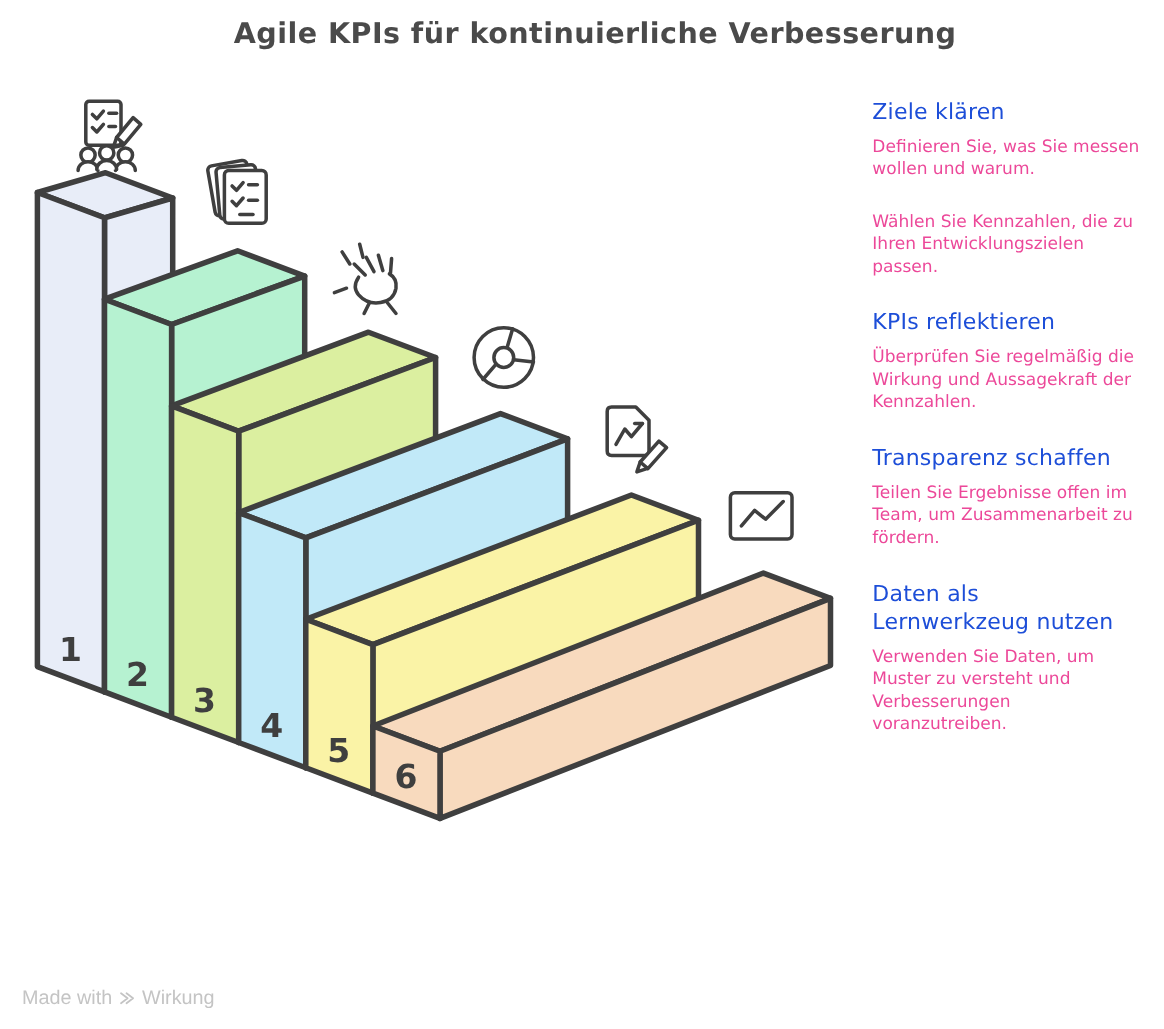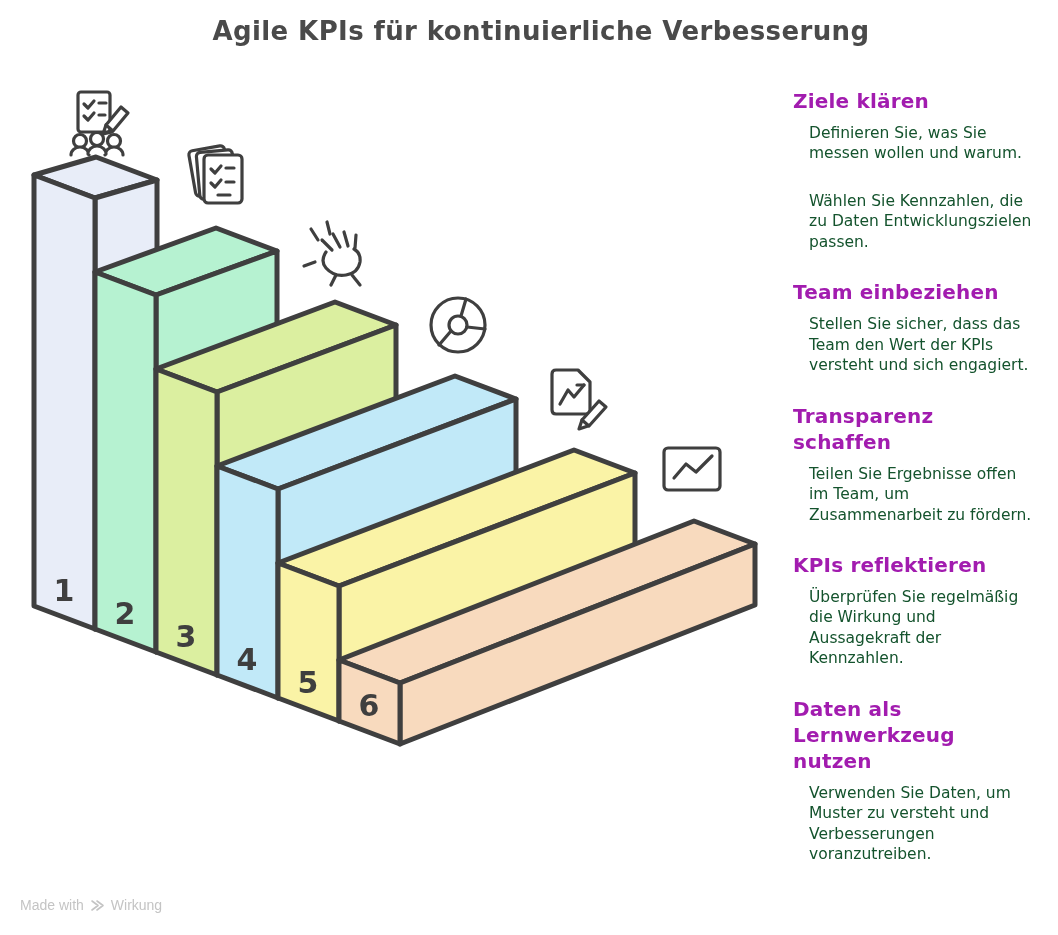--- a/index.html
+++ b/index.html
@@ -8,25 +8,25 @@
   .title{position:absolute;top:16px;left:0;width:100%;text-align:center;margin:0;
          font-size:26px;font-weight:bold;color:#4a4a4a;letter-spacing:.4px;}
   svg.stairs{position:absolute;left:0;top:0;}
   .face{stroke:#3f3f3f;stroke-width:5;stroke-linejoin:round;}
   .num{font-family:"DejaVu Sans",sans-serif;font-size:30px;font-weight:bold;fill:#3f3f3f;
        text-anchor:middle;}
   .ic{stroke:#3f3f3f;stroke-width:3.2;fill:none;stroke-linecap:round;stroke-linejoin:round;}
   .icf{fill:#ffffff;}
   .info{position:absolute;left:793px;top:88px;width:245px;}
   .info .block{margin:0;}
-  .info h2{font-size:20px;font-weight:bold;color:#a21caf;margin:0 0 9px 0;line-height:1.3;
+  .info h2{font-size:20px;font-weight:normal;color:#1d4ed8;margin:0 0 9px 0;line-height:1.3;
            letter-spacing:.2px;}
-  .info p{font-size:15.5px;color:#14532d;margin:0 0 27px 16px;line-height:1.32;}
+  .info p{font-size:15.5px;color:#ec4899;margin:0 0 27px 0;line-height:1.32;}
   .footer{position:absolute;left:20px;top:897px;display:flex;align-items:center;gap:6px;
-          color:#c4c4c4;font-size:14px;font-family:"Liberation Sans",sans-serif;}
+          color:#c4c4c4;font-size:18px;font-family:"Liberation Sans",sans-serif;}
 </style>
 </head>
 <body>
 
 <div class="canvas">
 
   <h1 class="title">Agile KPIs für kontinuierliche Verbesserung</h1>
 
   <svg class="stairs" width="1058" height="935" viewBox="0 0 1058 935">
 
@@ -133,33 +133,29 @@
       <polyline points="674,478 686,464 696,472 712,456"></polyline>
     </g>
   </svg>
 
   <div class="info">
     <div class="block">
       <h2>Ziele klären</h2>
       <p>Definieren Sie, was Sie messen wollen und warum.</p>
     </div>
     <div class="block">
-      <p>Wählen Sie Kennzahlen, die zu Daten Entwicklungszielen passen.</p>
+      <p>Wählen Sie Kennzahlen, die zu Ihren Entwicklungszielen passen.</p>
     </div>
     <div class="block">
-      <h2>Team einbeziehen</h2>
-      <p>Stellen Sie sicher, dass das Team den Wert der KPIs versteht und sich engagiert.</p>
+      <h2>KPIs reflektieren</h2>
+      <p>Überprüfen Sie regelmäßig die Wirkung und Aussagekraft der Kennzahlen.</p>
     </div>
     <div class="block">
       <h2>Transparenz schaffen</h2>
       <p>Teilen Sie Ergebnisse offen im Team, um Zusammenarbeit zu fördern.</p>
-    </div>
-    <div class="block">
-      <h2>KPIs reflektieren</h2>
-      <p>Überprüfen Sie regelmäßig die Wirkung und Aussagekraft der Kennzahlen.</p>
     </div>
     <div class="block">
       <h2>Daten als Lernwerkzeug nutzen</h2>
       <p>Verwenden Sie Daten, um Muster zu versteht und Verbesserungen voranzutreiben.</p>
     </div>
   </div>
 
   <div class="footer">
     <span>Made with</span>
     <svg width="15" height="13" viewBox="0 0 15 13">

